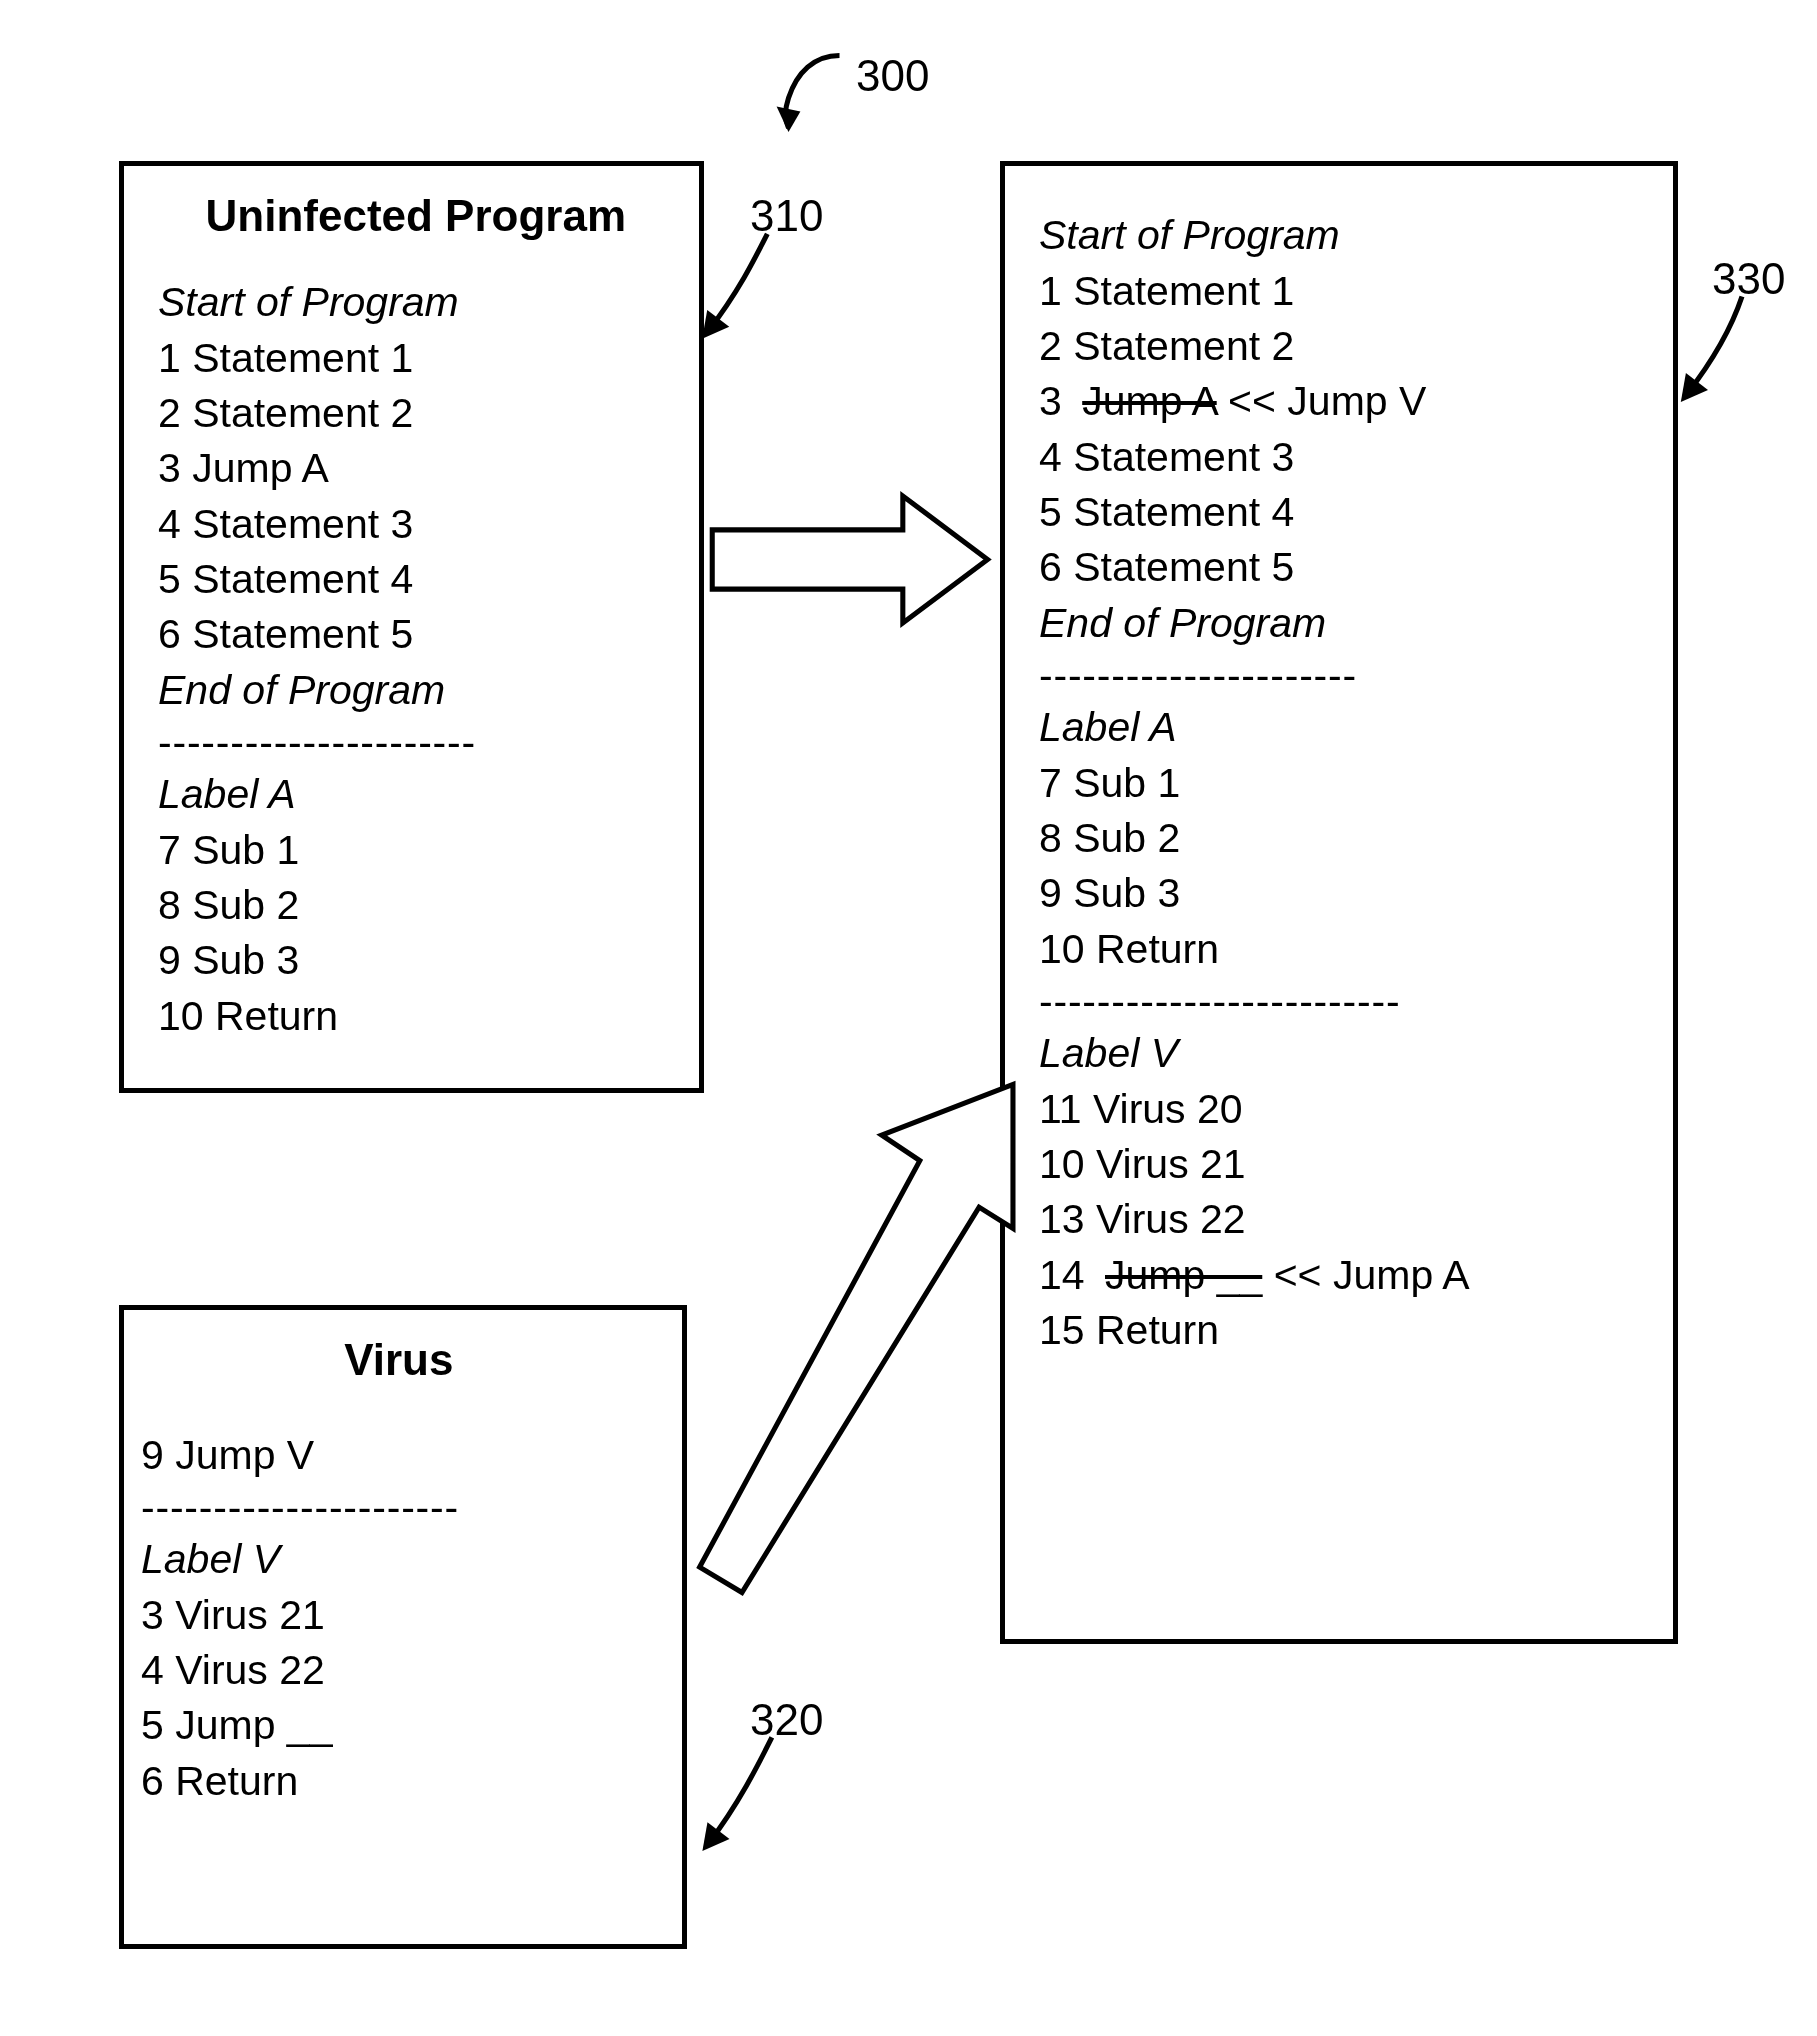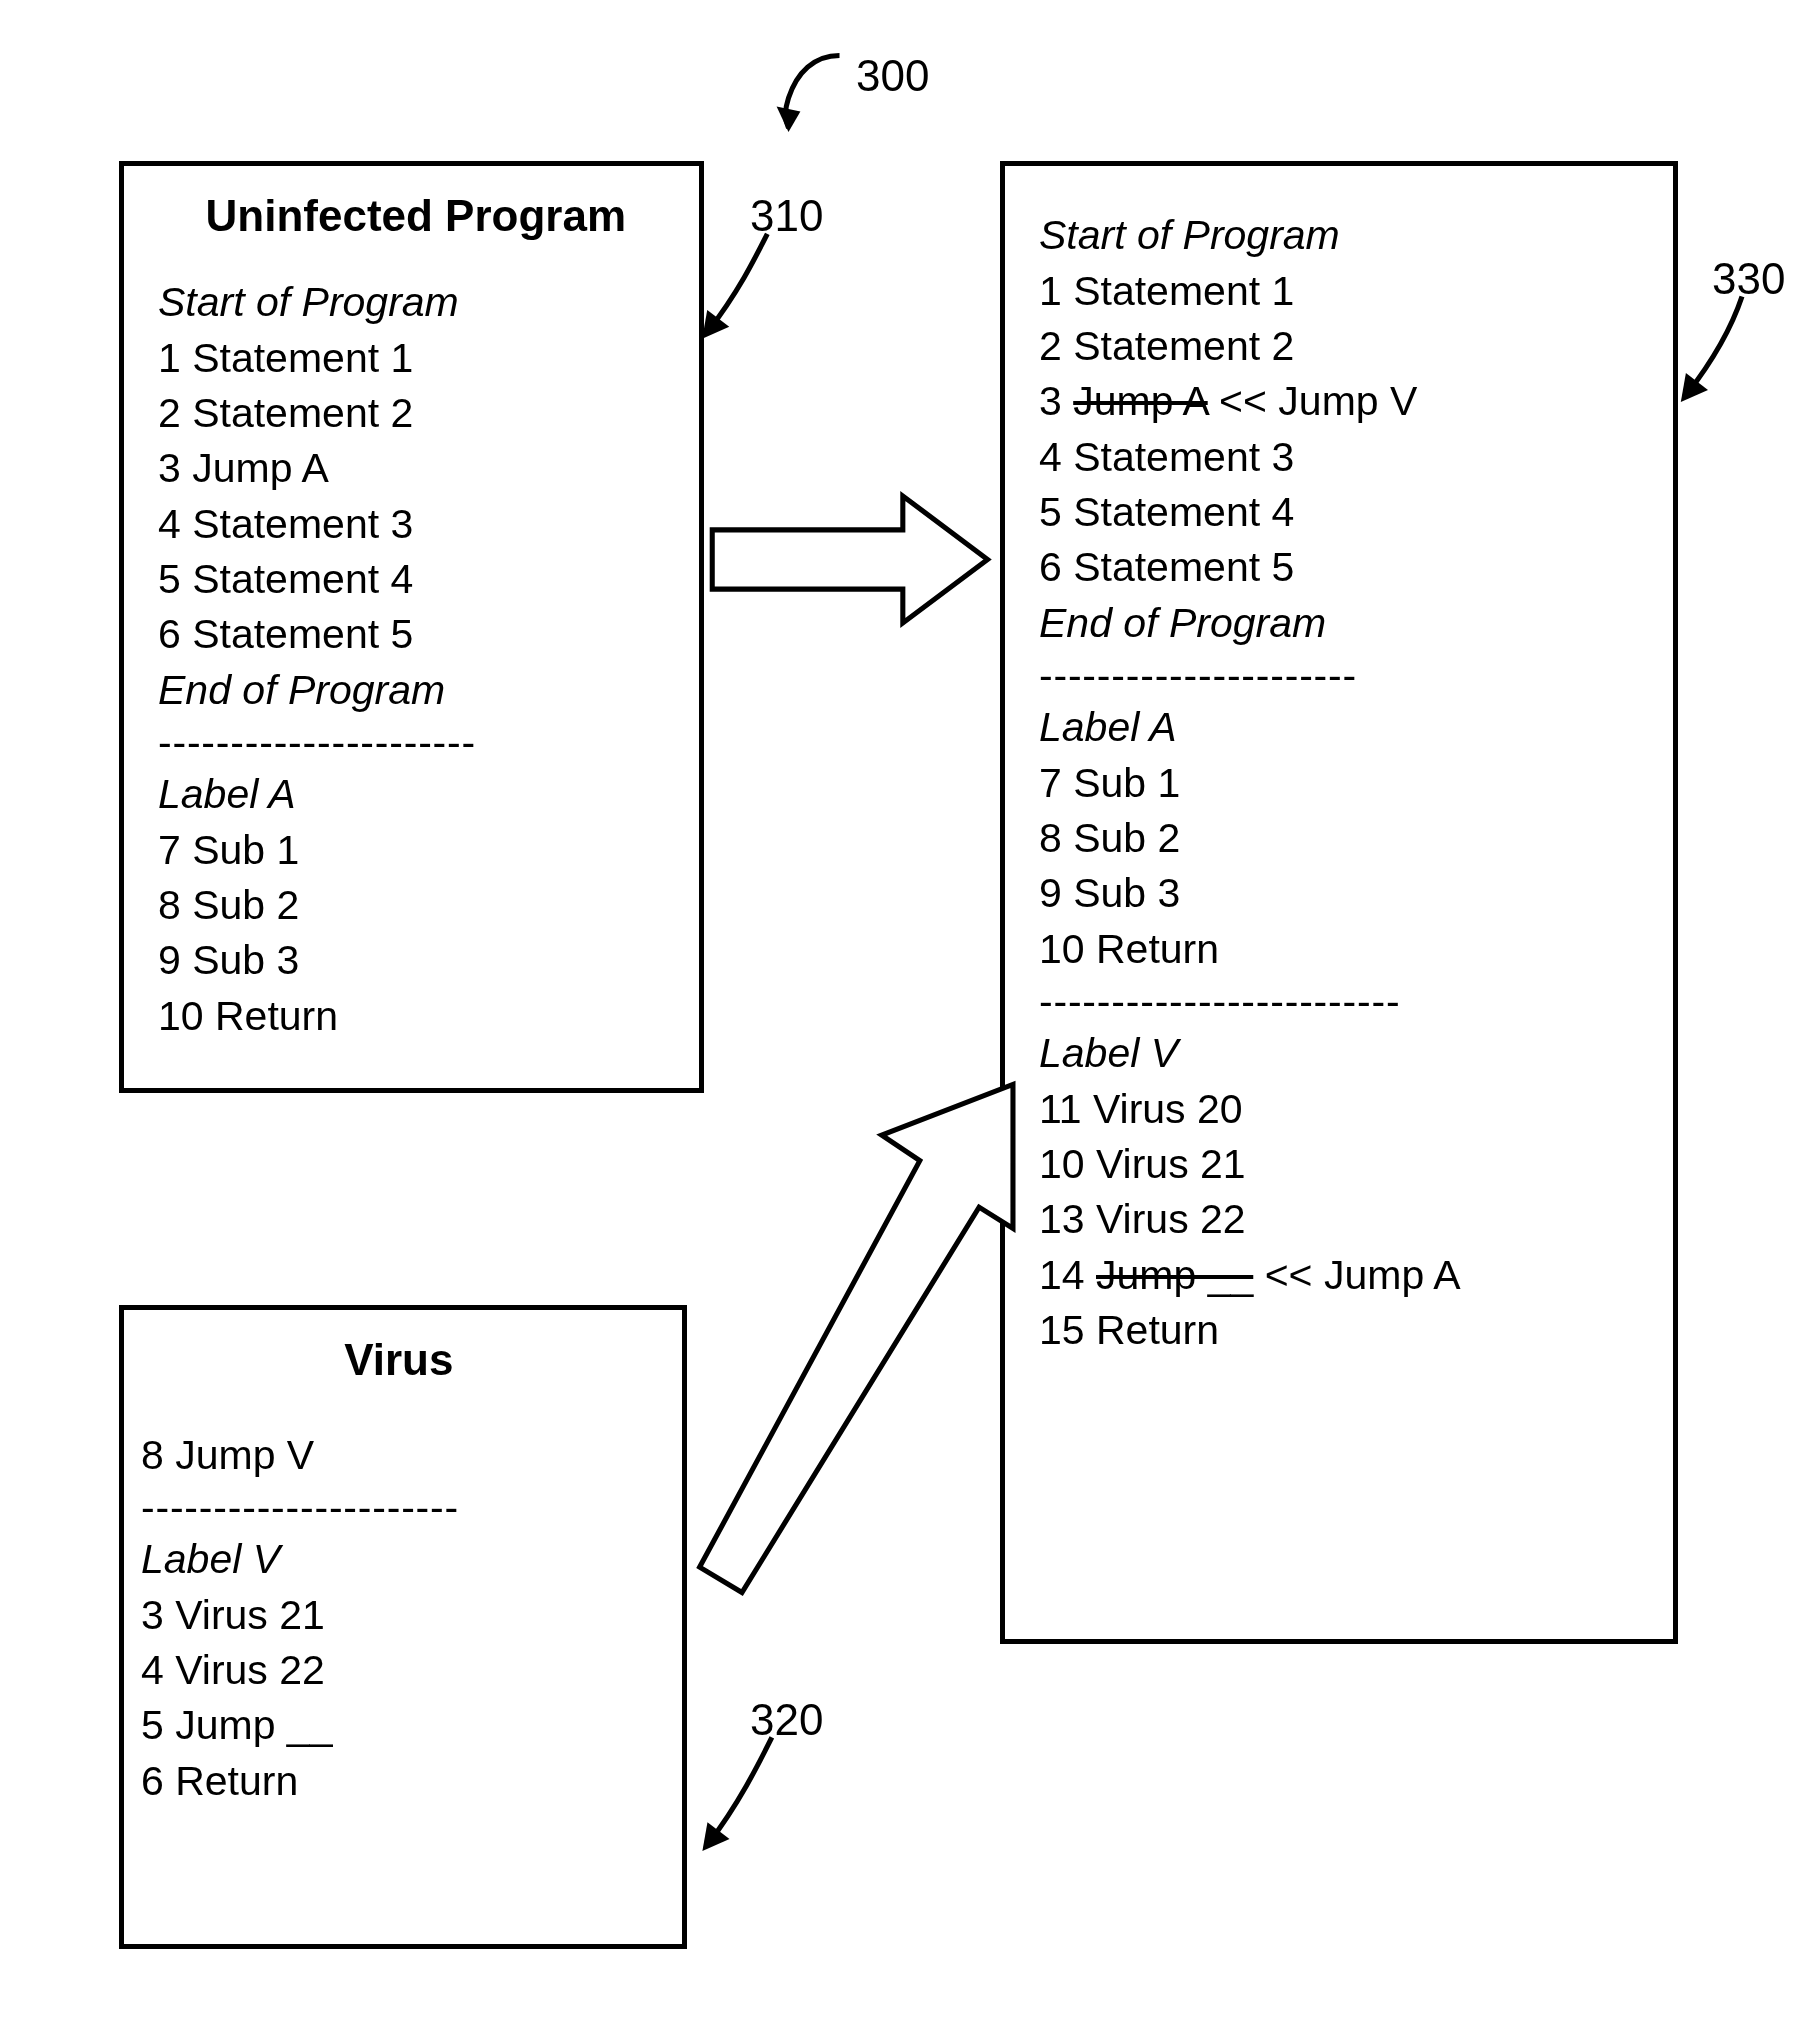--- a/index.html
+++ b/index.html
@@ -28,20 +28,21 @@
   .italic {
     font-style: italic;
   }
   .line {
     font-size: 41px;
     line-height: 1.35;
     white-space: nowrap;
   }
   .strike {
     text-decoration: line-through;
+    margin-left: 9px;
   }
   .dashes {
     font-size: 41px;
     letter-spacing: 0.8px;
     line-height: 1.2;
   }
   .callout {
     position: absolute;
     font-size: 44px;
   }
@@ -129,21 +130,21 @@
 
 <div class="callout" style="left:1712px; top:254px;">330</div>
 <svg class="lead-arrow" style="left:1657px; top:288px;" width="102" height="136" viewBox="0 0 120 160">
   <path d="M100,10 C90,40 70,80 35,125"></path>
   <polygon points="28,134 34,100 60,120"></polygon>
 </svg>
 
 <div class="box" style="left:119px; top:1305px; width:568px; height:644px;padding-left:17px;">
   <div class="box-title">Virus</div>
   <div style="height:25.4px;"></div>
-  <div class="line">8 Jump V</div>
+  <div class="line">9 Jump V</div>
   <div class="dashes">----------------------</div>
   <div class="line italic">Label V</div>
   <div class="line">3 Virus 21</div>
   <div class="line">4 Virus 22</div>
   <div class="line">5 Jump __</div>
   <div class="line">6 Return</div>
 </div>
 
 <div class="callout" style="left:750px; top:1695px;">320</div>
 <svg class="lead-arrow" style="left:670px; top:1729px;" width="119" height="144" viewBox="0 0 140 170">

